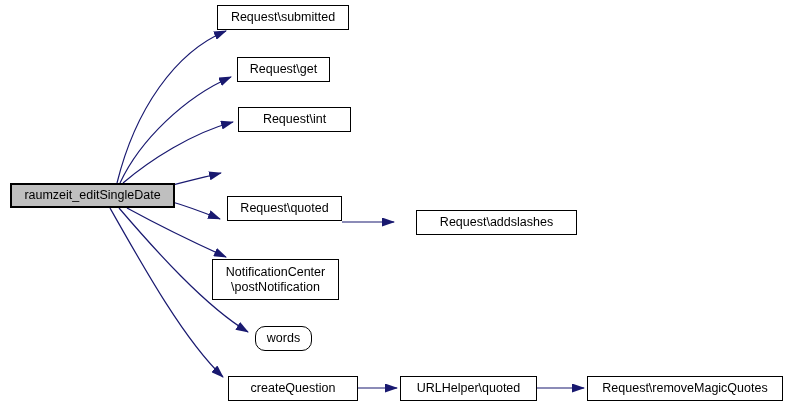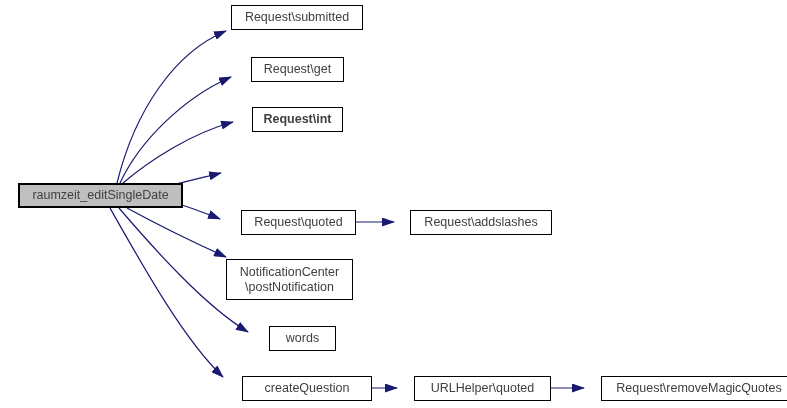--- a/index.html
+++ b/index.html
@@ -29,31 +29,30 @@
   }
   .edge-layer marker path {
     fill: var(--edge, #191970);
     stroke: none;
   }
   .node {
     position: absolute;
     box-sizing: border-box;
     border: 1px solid var(--border, #000000);
     background: var(--nodefill, #ffffff);
-    color: #404040;
+    color: #000000;
     font-size: 12.5px;
     line-height: 1.2;
     display: flex;
     align-items: center;
     justify-content: center;
     text-align: center;
     white-space: pre-line;
     padding: 0 2px;
     cursor: pointer;
-    margin-left: 14px;
   }
   .node.main {
     background: var(--hifill, #bfbfbf);
     border-width: 2px;
     cursor: default;
   }
 </style>
 </head>
 <body>
 
@@ -71,37 +70,37 @@
     <path class="edge" d="M 169,186 C 188,181 205,177 221,173" marker-end="url(#arrow)"></path>
     <path class="edge" d="M 169,201 C 190,207 205,213 220,219" marker-end="url(#arrow)"></path>
     <path class="edge" d="M 127,208 C 160,226 195,243 226,257" marker-end="url(#arrow)"></path>
     <path class="edge" d="M 119,208 C 155,250 205,306 248,332" marker-end="url(#arrow)"></path>
     <path class="edge" d="M 110,208 C 145,270 185,341 223,377" marker-end="url(#arrow)"></path>
     <path class="edge" d="M 342,222 L 394,222" marker-end="url(#arrow)"></path>
     <path class="edge" d="M 338,388 L 397,388" marker-end="url(#arrow)"></path>
     <path class="edge" d="M 537,388 L 584,388" marker-end="url(#arrow)"></path>
   </svg>
 
-  <div class="node main" style="left:4px; top:183px; width:165px; height:25px;">raumzeit_editSingleDate</div>
+  <div class="node main" style="left:10px; top:183px; width:165px; height:25px;">raumzeit_editSingleDate</div>
 
   <div class="node" style="left:217px; top:5px; width:132px; height:25px;">Request\submitted</div>
 
   <div class="node" style="left:237px; top:57px; width:93px; height:25px;">Request\get</div>
 
-  <div class="node" style="left:238px; top:107px; width:91px; height:25px;font-weight:bold;">Request\int</div>
+  <div class="node" style="left:238px; top:107px; width:113px; height:25px;">Request\int</div>
 
 
-  <div class="node" style="left:227px; top:210px; width:115px; height:25px;">Request\quoted</div>
+  <div class="node" style="left:227px; top:196px; width:115px; height:25px;">Request\quoted</div>
 
   <div class="node" style="left:212px; top:259px; width:127px; height:41px;">NotificationCenter
 \postNotification</div>
 
-  <div class="node" style="left:255px; top:326px; width:67px; height:25px;">words</div>
+  <div class="node" style="left:255px; top:326px; width:57px; height:25px;border-radius:10px;">words</div>
 
   <div class="node" style="left:228px; top:376px; width:130px; height:25px;">createQuestion</div>
 
-  <div class="node" style="left:396px; top:210px; width:142px; height:25px;">Request\addslashes</div>
+  <div class="node" style="left:416px; top:210px; width:161px; height:25px;">Request\addslashes</div>
 
   <div class="node" style="left:400px; top:376px; width:137px; height:25px;">URLHelper\quoted</div>
 
   <div class="node" style="left:587px; top:376px; width:196px; height:25px;text-align:right;">Request\removeMagicQuotes</div>
 
 </div>
 
 </body></html>

